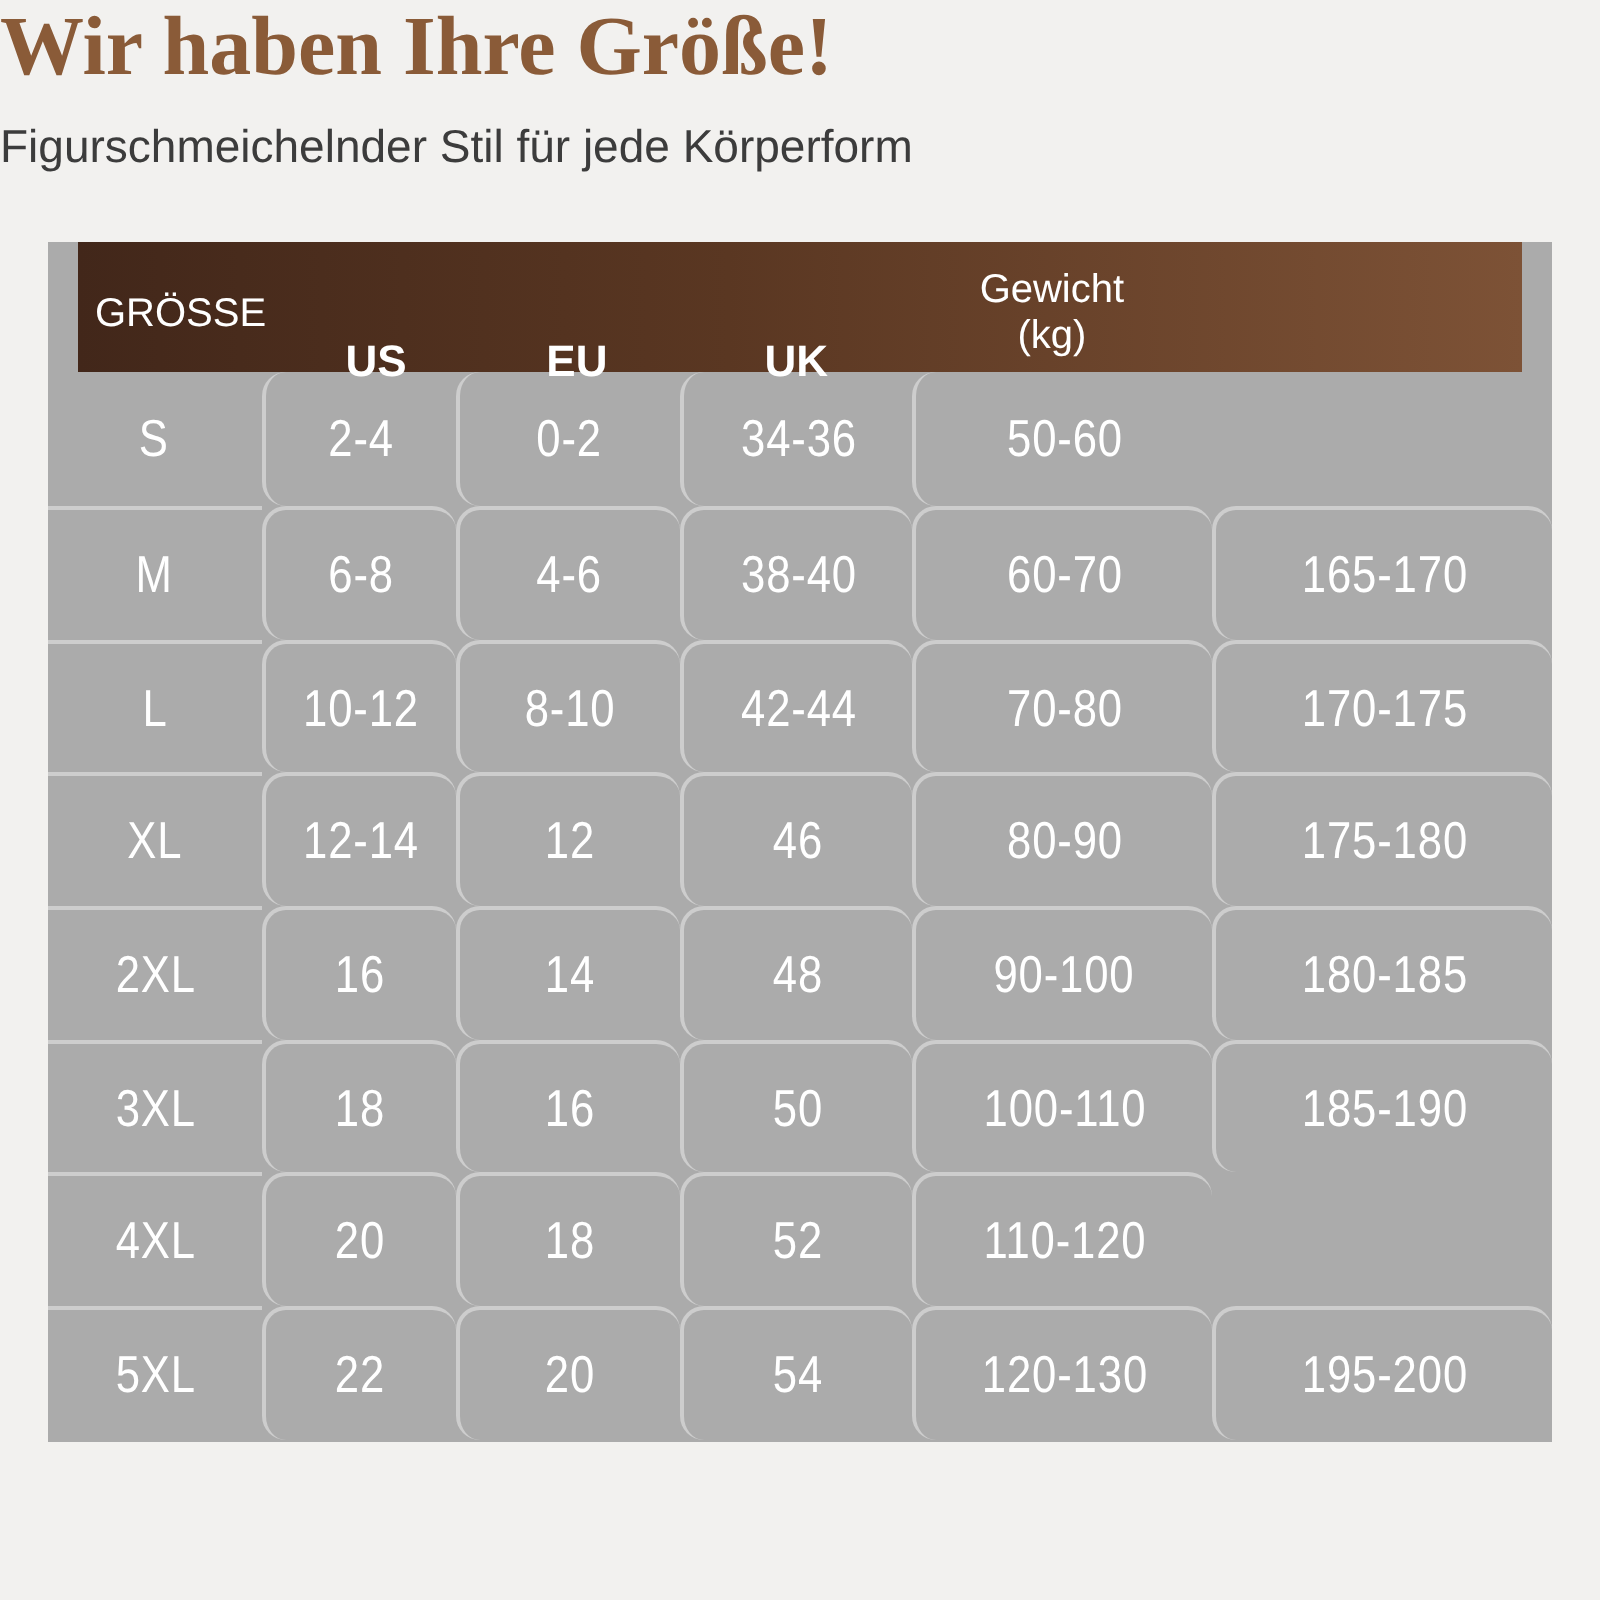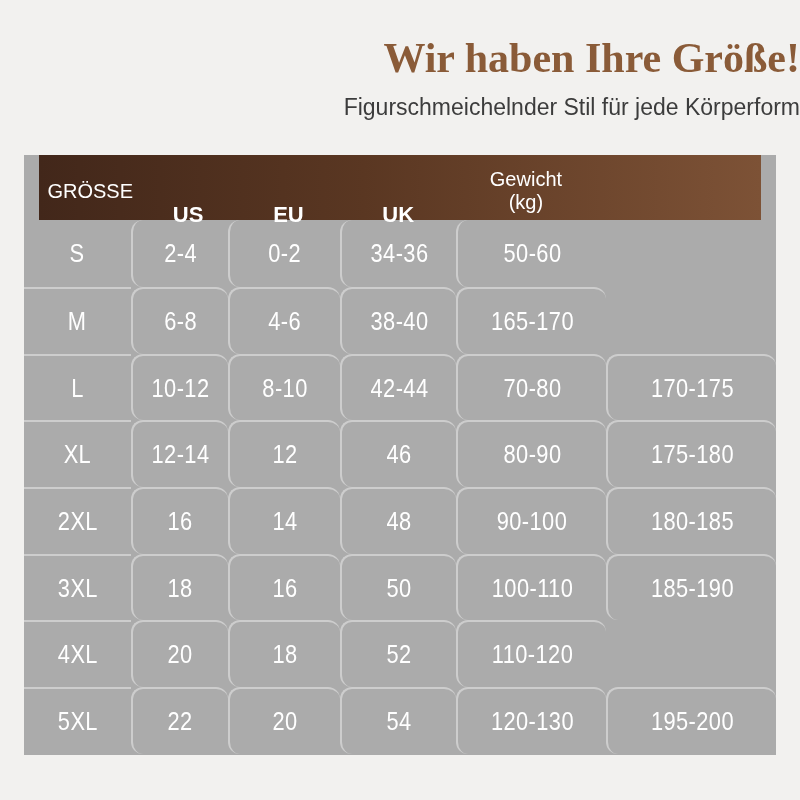--- a/index.html
+++ b/index.html
@@ -14,31 +14,30 @@
   }
   *{box-sizing:border-box;margin:0;padding:0;}
   html,body{width:800px;height:800px;}
   body{
     background:var(--page-bg);
     font-family:"Liberation Sans","DejaVu Sans",sans-serif;
     overflow:hidden;
   }
   .page{width:800px;height:800px;}
   .title{
-    margin-top:34px;
-    text-align:right;
+    text-align:left;
     font-family:"Liberation Serif","DejaVu Serif",serif;
     font-weight:bold;
     font-size:42px;
     line-height:1.15;
     color:var(--title-brown);
   }
   .subtitle{
     margin-top:12px;
-    text-align:right;
+    text-align:left;
     font-size:23px;
     color:var(--subtitle-gray);
   }
   .table-wrap{
     width:752px;
     margin:34px auto 0;
     background:var(--table-bg);
     padding-bottom:1px;
   }
   .grid-cols{
@@ -115,20 +114,23 @@
     <div class="cell">
             <span class="cnd">6-8</span>
           </div>
     <div class="cell">
             <span class="cnd">4-6</span>
           </div>
     <div class="cell">
             <span class="cnd">38-40</span>
           </div>
     <div class="cell">
+            <span class="cnd">60-70</span>
+          </div>
+    <div class="cell">
             <span class="cnd">165-170</span>
           </div>
   </div>
 
   <div class="row grid-cols">
     <div class="cell">
             <span class="cnd">L</span>
           </div>
     <div class="cell">
             <span class="cnd">10-12</span>

